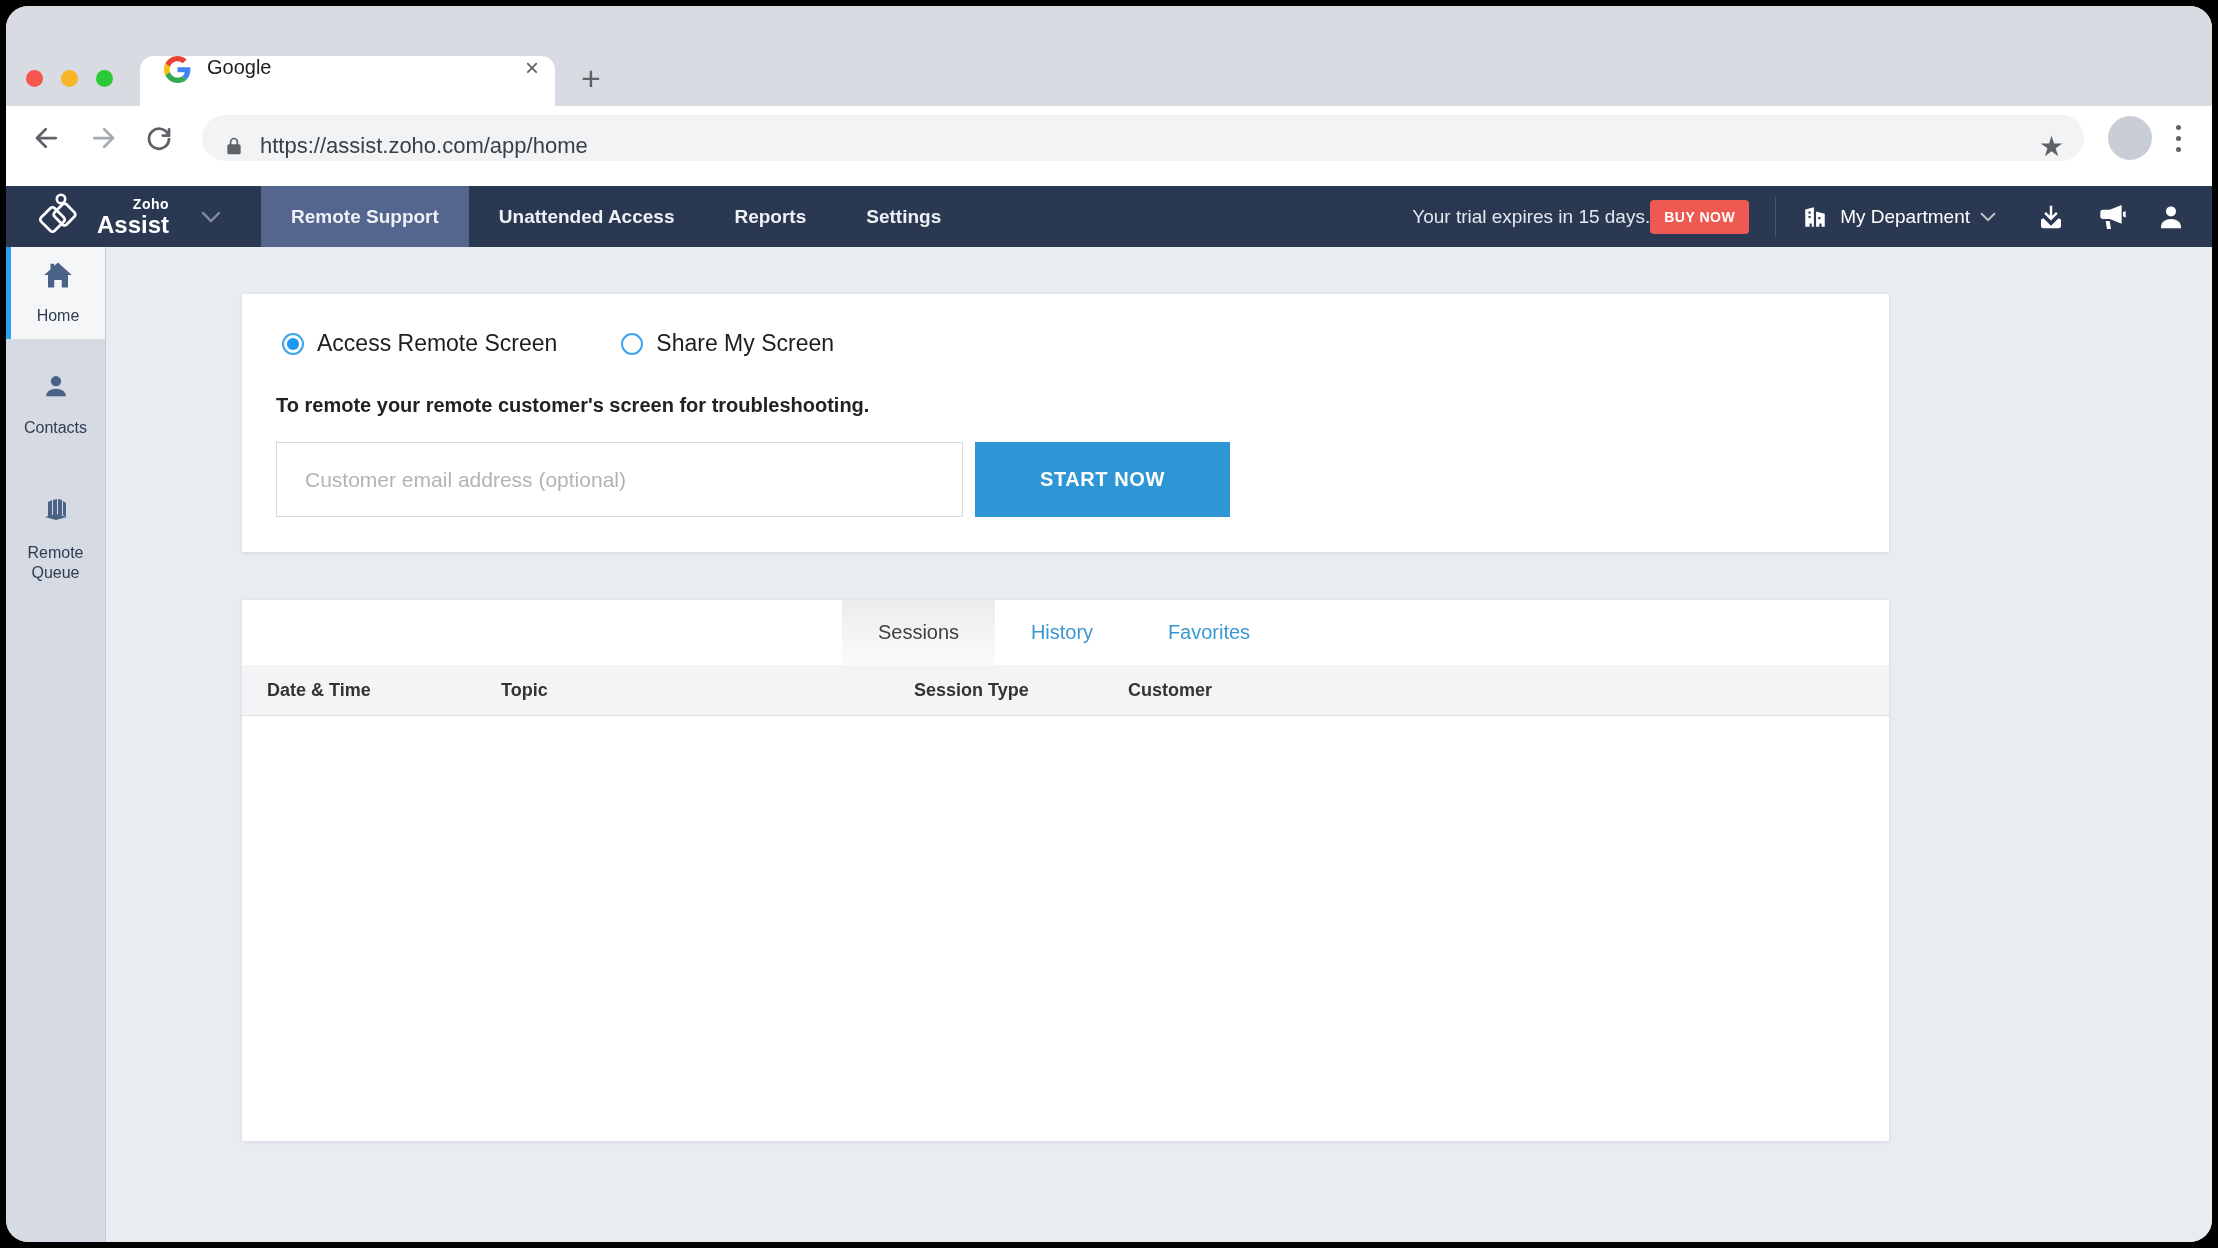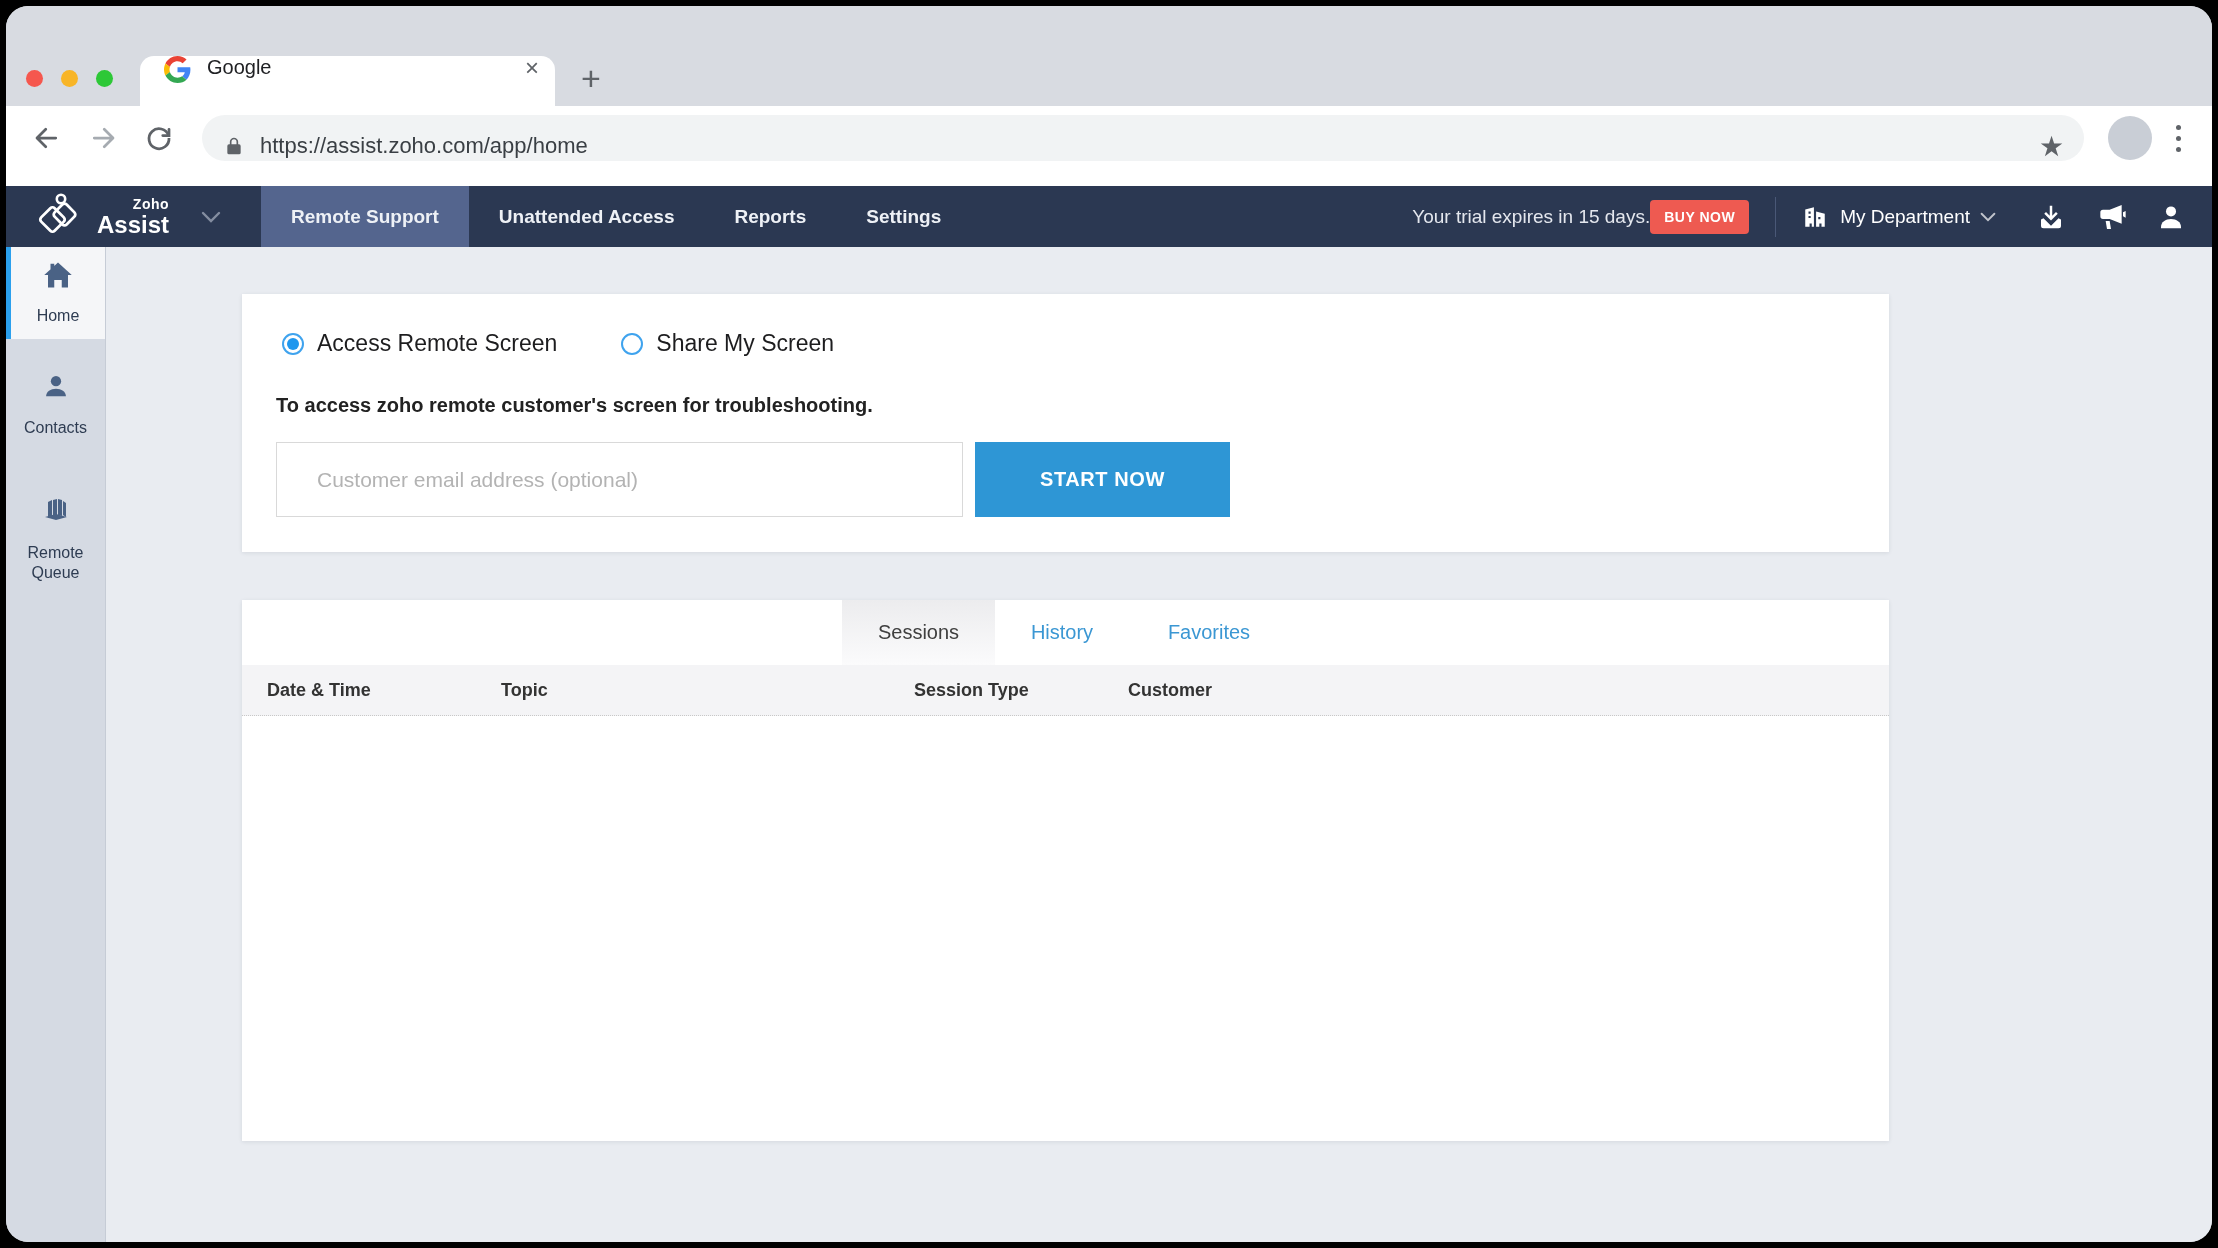--- a/index.html
+++ b/index.html
@@ -61,21 +61,21 @@
   .panel2 { top:353px; height:541px; }
 
   
   .radios { position:absolute; left:40px; top:36px; display:flex; align-items:center; }
   .radio-group { display:flex; align-items:center; cursor:pointer; }
   .radio-group + .radio-group { margin-left:64px; }
   .radio { width:22px; height:22px; border-radius:50%; border:2px solid #3fa3ee; background:#fff; position:relative; flex:0 0 auto; }
   .radio.sel::after { content:""; position:absolute; left:3px; top:3px; width:12px; height:12px; border-radius:50%; background:#1f97ee; }
   .radio-lbl { font-size:23px; color:#1d1d1f; margin-left:13px; font-weight:500; }
   .desc { position:absolute; left:34px; top:100px; font-size:20px; font-weight:bold; color:#222; }
-  .email-input { position:absolute; left:34px; top:148px; width:687px; height:75px; border:1px solid #d9d9d9; font-size:21px; padding:0 40px; color:#444; font-family:"Liberation Sans","DejaVu Sans",sans-serif; }
+  .email-input { position:absolute; left:34px; top:148px; width:687px; height:75px; border:1px solid #d9d9d9; font-size:21px; padding:0 28px; color:#444; font-family:"Liberation Sans","DejaVu Sans",sans-serif; }
   .email-input::placeholder { color:#b3b3b3; }
   .btn-blue { position:absolute; top:148px; height:75px; background:#2e96d5; color:#fff; border:none; font-size:20px; font-weight:bold; letter-spacing:.6px; cursor:pointer; font-family:"Liberation Sans","DejaVu Sans",sans-serif; }
   .btn-start { left:733px; width:255px; }
   .btn-sched { left:1001px; width:245px; }
 
   
   .tabrow { position:relative; height:65px; background:#fff; }
   .ptab { position:absolute; top:0; height:65px; line-height:65px; text-align:center; font-size:20px; cursor:pointer; }
   .ptab-sessions { left:600px; width:153px; color:#3f3f3f; font-weight:500; background:linear-gradient(#ececee,#fbfbfc); }
   .ptab-history { left:765px; width:110px; color:#3b97d3; }
@@ -250,21 +250,21 @@
         <div class="radios">
           <label class="radio-group">
             <span class="radio sel"></span>
             <span class="radio-lbl">Access Remote Screen</span>
           </label>
           <label class="radio-group">
             <span class="radio"></span>
             <span class="radio-lbl">Share My Screen</span>
           </label>
         </div>
-        <div class="desc">To access zoho remote customer's screen for troubleshooting.</div>
+        <div class="desc">To remote your remote customer's screen for troubleshooting.</div>
         <input class="email-input" type="text" placeholder="Customer email address (optional)" style="">
         <button class="btn-blue btn-start">START NOW</button>
       </div>
 
       <div class="panel panel2">
         <div class="tabrow">
           <div class="ptab ptab-sessions">Sessions</div>
           <div class="ptab ptab-history">History</div>
           <div class="ptab ptab-favorites">Favorites</div>
         </div>

